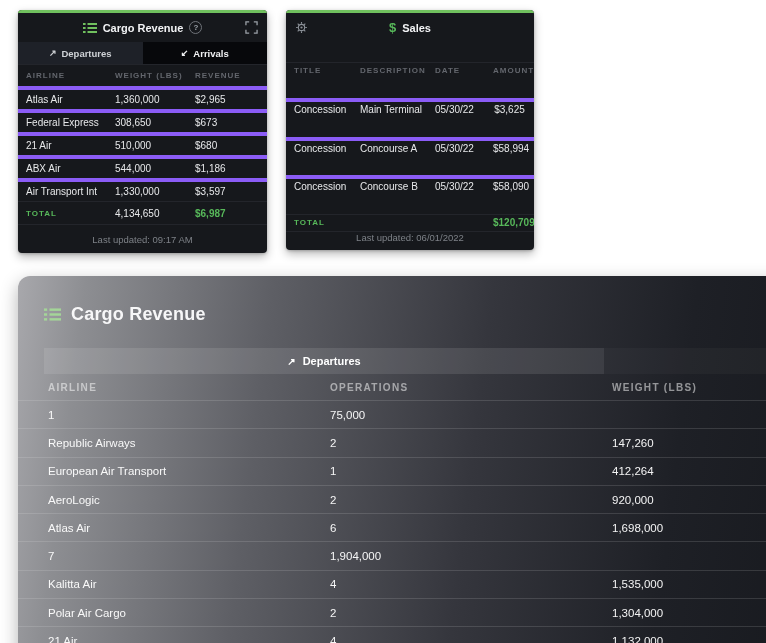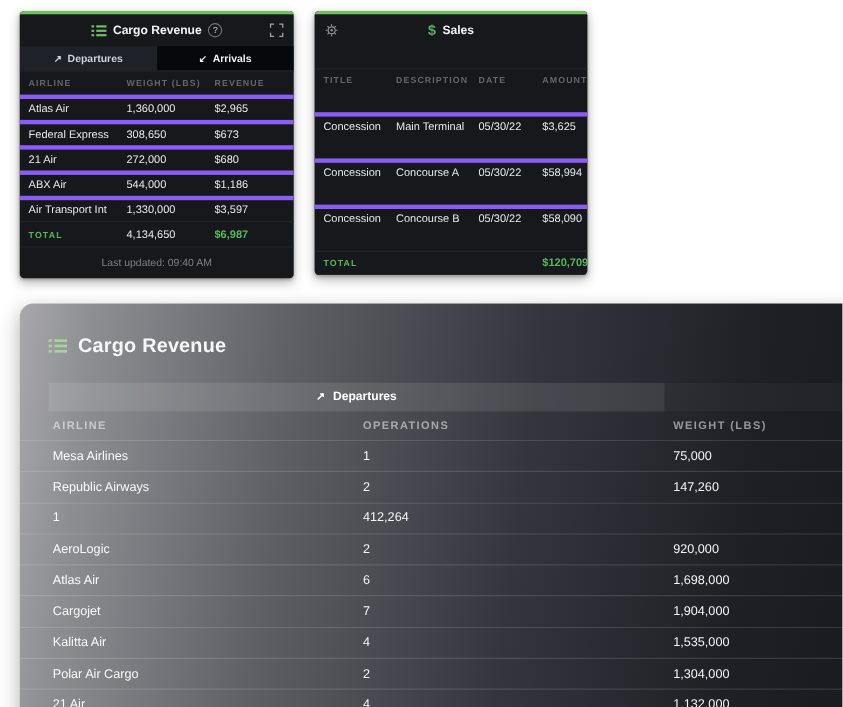--- a/index.html
+++ b/index.html
@@ -39,21 +39,21 @@
   .trow-total { height:23px; border-top:1px solid #23252b; font-size:10px; }
   .total-label { font-size:8px; font-weight:700; letter-spacing:1px; color:#57b85a; }
   .green-val { color:#57b85a; font-weight:700; }
   .w-footer { flex:1; border-top:1px solid #23252b; display:flex; align-items:center; justify-content:center; font-size:9.5px; color:#7d8187; }
 
   
   #sales { left:286px; top:10px; width:248px; height:240px; }
   .dollar-glyph { color:#57b85a; font-size:13px; font-weight:700; }
   .p2-grid { display:grid; grid-template-columns:66px 75px 58px 1fr; align-items:center;margin-top:20px; }
   .p2-grid > div { padding-left:8px; }
-  .p2-grid > div:last-child { text-align:left; padding-right:8px; }
+  .p2-grid > div:last-child { text-align:center; padding-right:8px; }
   .p2-row { height:24px; }
   .sales-footer { flex:1; border-top:0; display:flex; align-items:flex-end; justify-content:center; padding-bottom:7px; font-size:9.5px; color:#7d8187; }
 
   
   #cargo-large {
     left:18px; top:276px; width:790px; height:500px; border-radius:12px;
     background:linear-gradient(97deg, #a8a8ac 0%, #8d8e92 8%, #5e5f65 30%, #35363d 56%, #1e2026 80%, #17191e 100%);
     box-shadow:0 6px 18px rgba(0,0,0,0.30);
     color:#f4f4f6;
   }
@@ -114,39 +114,39 @@
       <div>1,360,000</div>
       <div>$2,965</div>
     </div>
     <div class="p1-grid trow">
       <div>Federal Express</div>
       <div>308,650</div>
       <div>$673</div>
     </div>
     <div class="p1-grid trow">
       <div>21 Air</div>
-      <div>272,000</div>
+      <div>510,000</div>
       <div>$680</div>
     </div>
     <div class="p1-grid trow">
       <div>ABX Air</div>
       <div>544,000</div>
       <div>$1,186</div>
     </div>
     <div class="p1-grid trow">
       <div>Air Transport Int</div>
       <div>1,330,000</div>
       <div>$3,597</div>
     </div>
     <div class="p1-grid trow-total">
       <div class="total-label">TOTAL</div>
       <div>4,134,650</div>
       <div class="green-val">$6,987</div>
     </div>
-    <div class="w-footer">Last updated: 09:40 AM</div>
+    <div class="w-footer">Last updated: 09:17 AM</div>
   </div>
 
   <div class="widget" id="sales">
     <div class="accent-bar"></div>
     <div class="w-header">
       <svg class="gear-btn" viewBox="0 0 14 14">
         <g stroke="#8b9097" stroke-width="1.2" fill="none">
           <circle cx="7" cy="7" r="3.4"></circle>
           <path d="M7 1.2 V3 M7 11 V12.8 M1.2 7 H3 M11 7 H12.8 M2.9 2.9 L4.2 4.2 M9.8 9.8 L11.1 11.1 M11.1 2.9 L9.8 4.2 M4.2 9.8 L2.9 11.1"></path>
         </g>
@@ -180,20 +180,21 @@
       <div>Concourse B</div>
       <div>05/30/22</div>
       <div>$58,090</div>
     </div>
     <div class="p2-grid trow-total p2-row" style="border-bottom:1px solid #23252b;">
       <div class="total-label">TOTAL</div>
       <div></div>
       <div></div>
       <div class="green-val" style="text-align:left; padding-right:8px;">$120,709</div>
     </div>
+    <div class="sales-footer">Last updated: 06/01/2022</div>
   </div>
 
   <div class="widget" id="cargo-large">
     <div class="lg-title-row">
       <svg width="17" height="15" viewBox="0 0 14 12">
         <g fill="#a4d598">
           <rect x="0" y="1" width="2.6" height="2"></rect>
             <rect x="4.5" y="1" width="9.5" height="2"></rect>
           <rect x="0" y="5" width="2.6" height="2"></rect>
             <rect x="4.5" y="5" width="9.5" height="2"></rect>
@@ -209,45 +210,44 @@
         <span>Departures</span>
       </div>
       <div class="lg-tab-arrivals"></div>
     </div>
     <div class="p3-grid lg-thead">
       <div>AIRLINE</div>
       <div>OPERATIONS</div>
       <div>WEIGHT (LBS)</div>
     </div>
     <div class="p3-grid lg-row">
-      <div>Mesa Airlines</div>
       <div>1</div>
       <div>75,000</div>
     </div>
     <div class="p3-grid lg-row">
       <div>Republic Airways</div>
       <div>2</div>
       <div>147,260</div>
     </div>
     <div class="p3-grid lg-row">
+      <div>European Air Transport</div>
       <div>1</div>
       <div>412,264</div>
     </div>
     <div class="p3-grid lg-row">
       <div>AeroLogic</div>
       <div>2</div>
       <div>920,000</div>
     </div>
     <div class="p3-grid lg-row">
       <div>Atlas Air</div>
       <div>6</div>
       <div>1,698,000</div>
     </div>
     <div class="p3-grid lg-row">
-      <div>Cargojet</div>
       <div>7</div>
       <div>1,904,000</div>
     </div>
     <div class="p3-grid lg-row">
       <div>Kalitta Air</div>
       <div>4</div>
       <div>1,535,000</div>
     </div>
     <div class="p3-grid lg-row">
       <div>Polar Air Cargo</div>

